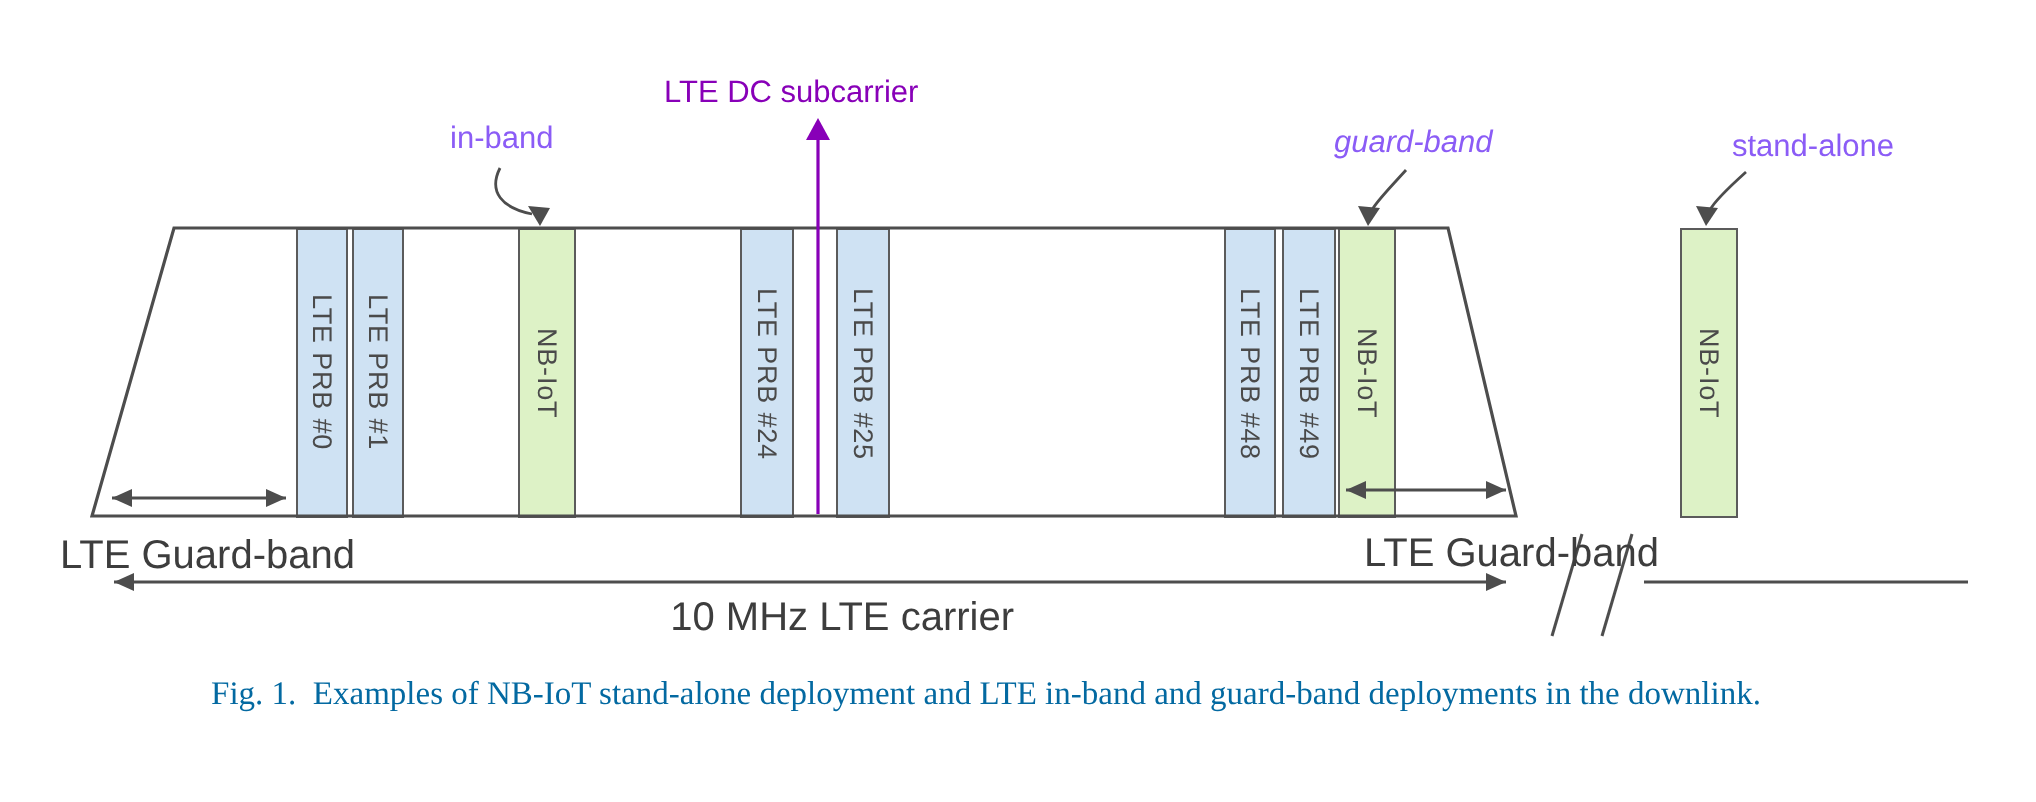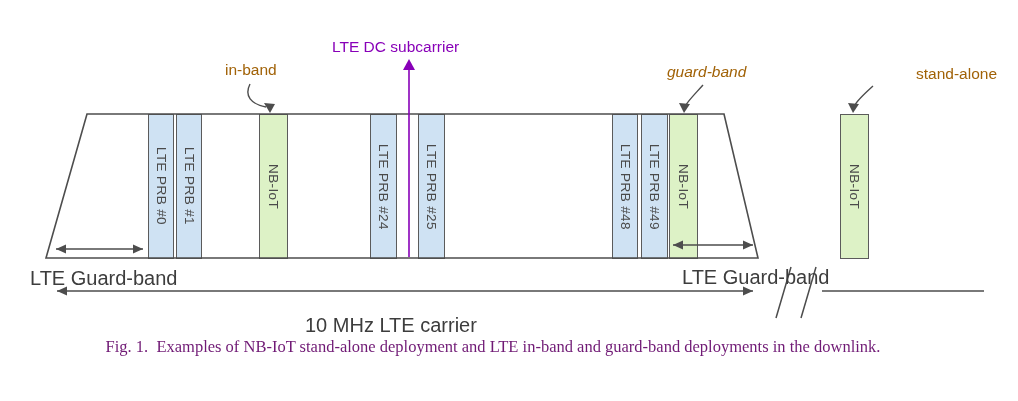--- a/index.html
+++ b/index.html
@@ -24,44 +24,44 @@
     letter-spacing:0.4px;
     color:#4a4a4a;
     white-space:nowrap;
   }
   .bar.prb{background:#cfe2f3;}
   .bar.nbiot{background:#ddf2c6;}
   .lbl{
     position:absolute;
     font-size:15.5px;
     white-space:nowrap;
-    color:#a16207;
+    color:#8b5cf6;
   }
   .lbl.purple{color:#8800B8;}
   .measure-lbl{
     position:absolute;
     font-size:20px;
     white-space:nowrap;
     color:#3d3d3d;
   }
   .carrier-lbl{
     position:absolute;
-    left:305px;top:314px;width:202px;
-    text-align:left;
+    left:305px;top:298px;width:202px;
+    text-align:right;
     font-size:20px;
     white-space:nowrap;
     color:#3d3d3d;
   }
   .caption{
     position:absolute;
     left:46px;top:337px;width:894px;
     text-align:center;
     font-family:"Liberation Serif", serif;
     font-size:16.5px;
-    color:#701a75;
+    color:#0369a1;
     white-space:pre-wrap;
   }
   svg.overlay{
     position:absolute;left:0;top:0;
     pointer-events:none;
   }
 </style>
 </head>
 <body>
 
@@ -123,21 +123,21 @@
     <line x1="57" y1="291" x2="753" y2="291" stroke="#4d4d4d" stroke-width="1.4" marker-start="url(#ah)" marker-end="url(#ah)"></line>
 
     <line x1="791" y1="267" x2="776" y2="318" stroke="#4d4d4d" stroke-width="1.5"></line>
     <line x1="816" y1="267" x2="801" y2="318" stroke="#4d4d4d" stroke-width="1.5"></line>
     <line x1="822" y1="291" x2="984" y2="291" stroke="#4d4d4d" stroke-width="1.4"></line>
   </svg>
 
   <div class="lbl purple" style="left:332px;top:38px;">LTE DC subcarrier</div>
   <div class="lbl" style="left:225px;top:61px;">in-band</div>
   <div class="lbl" style="left:667px;top:63px;font-style:italic;">guard-band</div>
-  <div class="lbl" style="left:916px;top:65px;">stand-alone</div>
+  <div class="lbl" style="left:866px;top:65px;">stand-alone</div>
 
   <div class="measure-lbl" style="left:30px;top:267px;">LTE Guard-band</div>
   <div class="measure-lbl" style="left:682px;top:266px;">LTE Guard-band</div>
 
   <div class="carrier-lbl">10 MHz LTE carrier</div>
 
   <div class="caption">Fig. 1.  Examples of NB-IoT stand-alone deployment and LTE in-band and guard-band deployments in the downlink.</div>
 
 </div>
 

